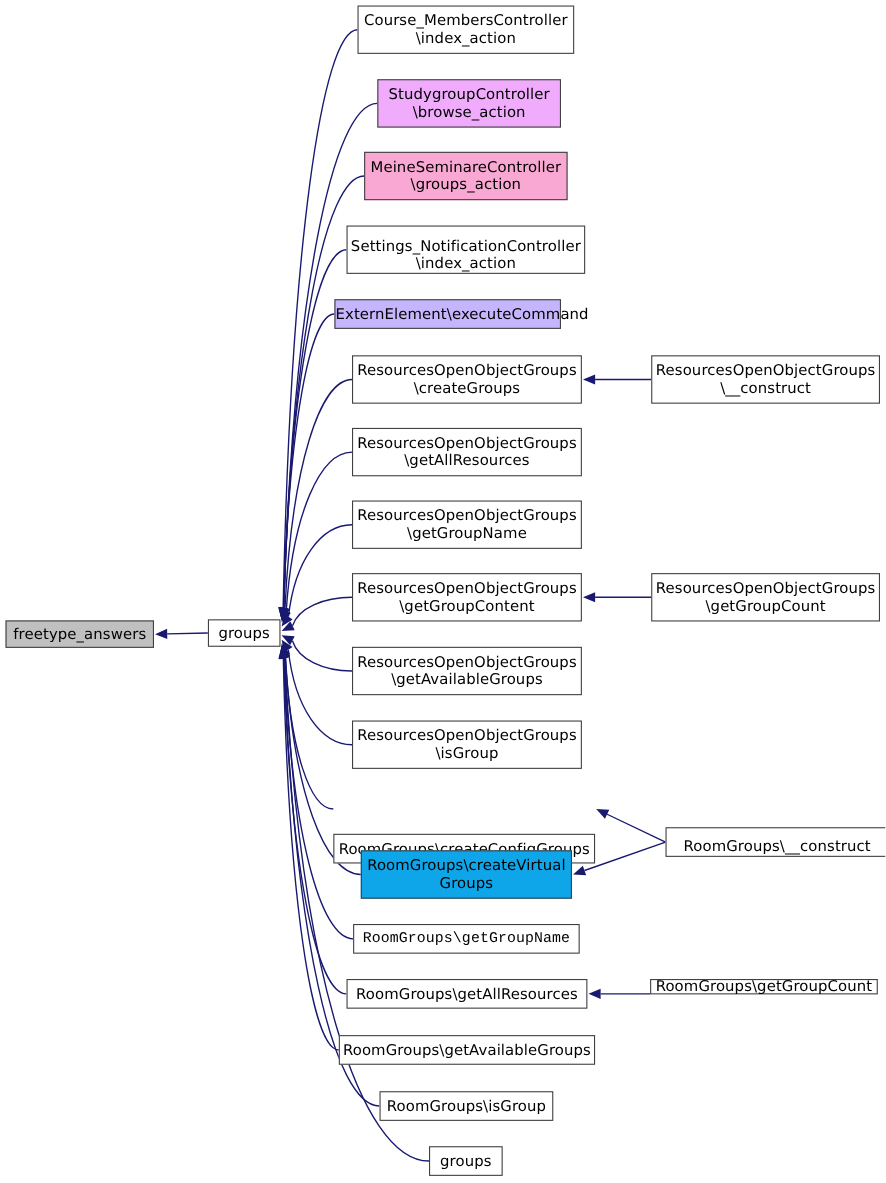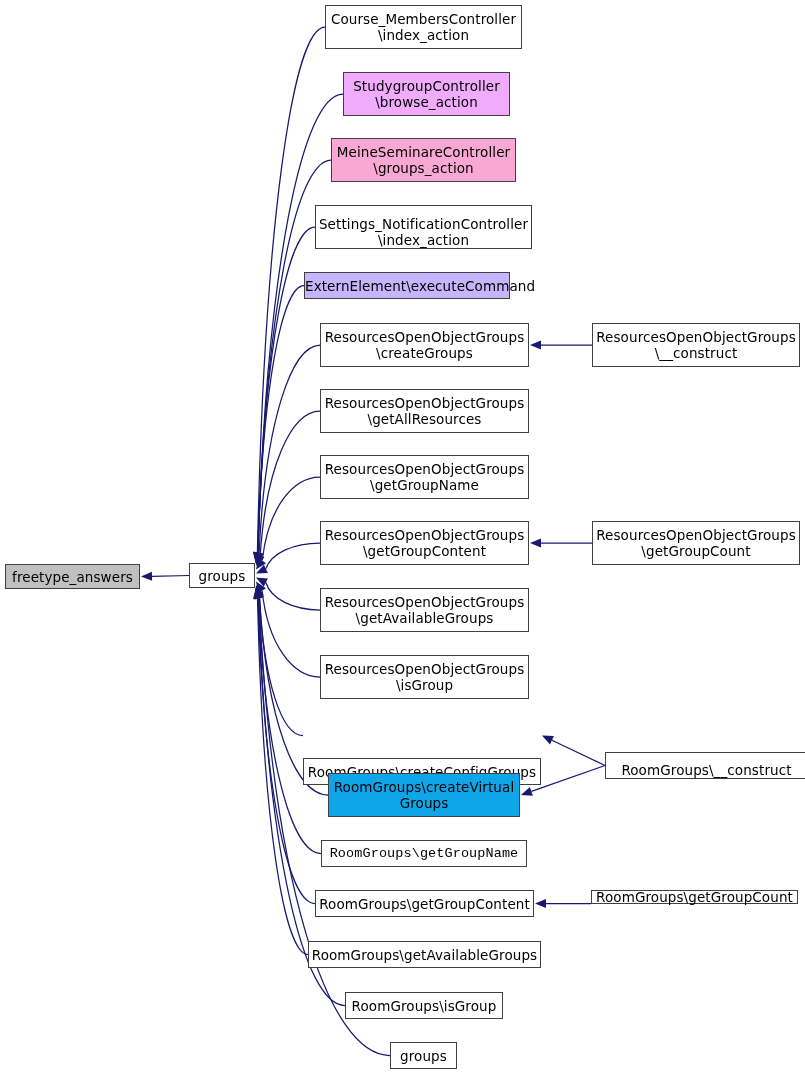--- a/index.html
+++ b/index.html
@@ -125,21 +125,21 @@
       <div class="node" style="left: 320px; top: 521px; width: 209px; height: 44px; border-color: rgb(64, 64, 64); background: rgb(255, 255, 255); color: rgb(0, 0, 0);"><span class="lbl">ResourcesOpenObjectGroups
 \getGroupContent</span></div>
       <div class="node" style="left: 320px; top: 588px; width: 209px; height: 44px; border-color: rgb(64, 64, 64); background: rgb(255, 255, 255); color: rgb(0, 0, 0);"><span class="lbl">ResourcesOpenObjectGroups
 \getAvailableGroups</span></div>
       <div class="node" style="left: 320px; top: 655px; width: 209px; height: 44px; border-color: rgb(64, 64, 64); background: rgb(255, 255, 255); color: rgb(0, 0, 0);"><span class="lbl">ResourcesOpenObjectGroups
 \isGroup</span></div>
       <div class="node" style="left: 303px; top: 722px; width: 238px; height: 27px; border-color: rgb(64, 64, 64); background: rgb(255, 255, 255); color: rgb(0, 0, 0); margin-top: 36px;"><span class="lbl">RoomGroups\createConfigGroups</span></div>
       <div class="node" style="left: 328px; top: 773px; width: 192px; height: 44px; border-color: rgb(64, 64, 64); background: #0ea5e9; color: rgb(0, 0, 0);"><span class="lbl">RoomGroups\createVirtual
 Groups</span></div>
       <div class="node" style="left: 321px; top: 840px; width: 206px; height: 27px; border-color: rgb(64, 64, 64); background: rgb(255, 255, 255); color: rgb(0, 0, 0); font-family: Liberation Mono, monospace;"><span class="lbl">RoomGroups\getGroupName</span></div>
-      <div class="node" style="left: 315px; top: 890px; width: 219px; height: 27px; border-color: rgb(64, 64, 64); background: rgb(255, 255, 255); color: rgb(0, 0, 0);"><span class="lbl">RoomGroups\getGroupContent</span></div>
+      <div class="node" style="left: 315px; top: 890px; width: 219px; height: 27px; border-color: rgb(64, 64, 64); background: rgb(255, 255, 255); color: rgb(0, 0, 0);"><span class="lbl">RoomGroups\getAllResources</span></div>
       <div class="node" style="left: 308px; top: 941px; width: 233px; height: 27px; border-color: rgb(64, 64, 64); background: rgb(255, 255, 255); color: rgb(0, 0, 0);"><span class="lbl">RoomGroups\getAvailableGroups</span></div>
       <div class="node" style="left: 345px; top: 992px; width: 158px; height: 27px; border-color: rgb(64, 64, 64); background: rgb(255, 255, 255); color: rgb(0, 0, 0);"><span class="lbl">RoomGroups\isGroup</span></div>
       <div class="node" style="left: 390px; top: 1042px; width: 67px; height: 27px; border-color: rgb(64, 64, 64); background: rgb(255, 255, 255); color: rgb(0, 0, 0);"><span class="lbl">groups</span></div>
       <div class="node" style="left: 592px; top: 323px; width: 208px; height: 44px; border-color: rgb(64, 64, 64); background: rgb(255, 255, 255); color: rgb(0, 0, 0);"><span class="lbl">ResourcesOpenObjectGroups
 \__construct</span></div>
       <div class="node" style="left: 592px; top: 521px; width: 208px; height: 44px; border-color: rgb(64, 64, 64); background: rgb(255, 255, 255); color: rgb(0, 0, 0);"><span class="lbl">ResourcesOpenObjectGroups
 \getGroupCount</span></div>
       <div class="node" style="left: 605px; top: 752px; width: 203px; height: 27px; border-color: rgb(64, 64, 64); background: rgb(255, 255, 255); color: rgb(0, 0, 0); align-items: flex-end;"><span class="lbl">RoomGroups\__construct</span></div>
       <div class="node" style="left: 591px; top: 890px; width: 207px; height: 14px; border-color: rgb(64, 64, 64); background: rgb(255, 255, 255); color: rgb(0, 0, 0);"><span class="lbl">RoomGroups\getGroupCount</span></div>
     </div>

